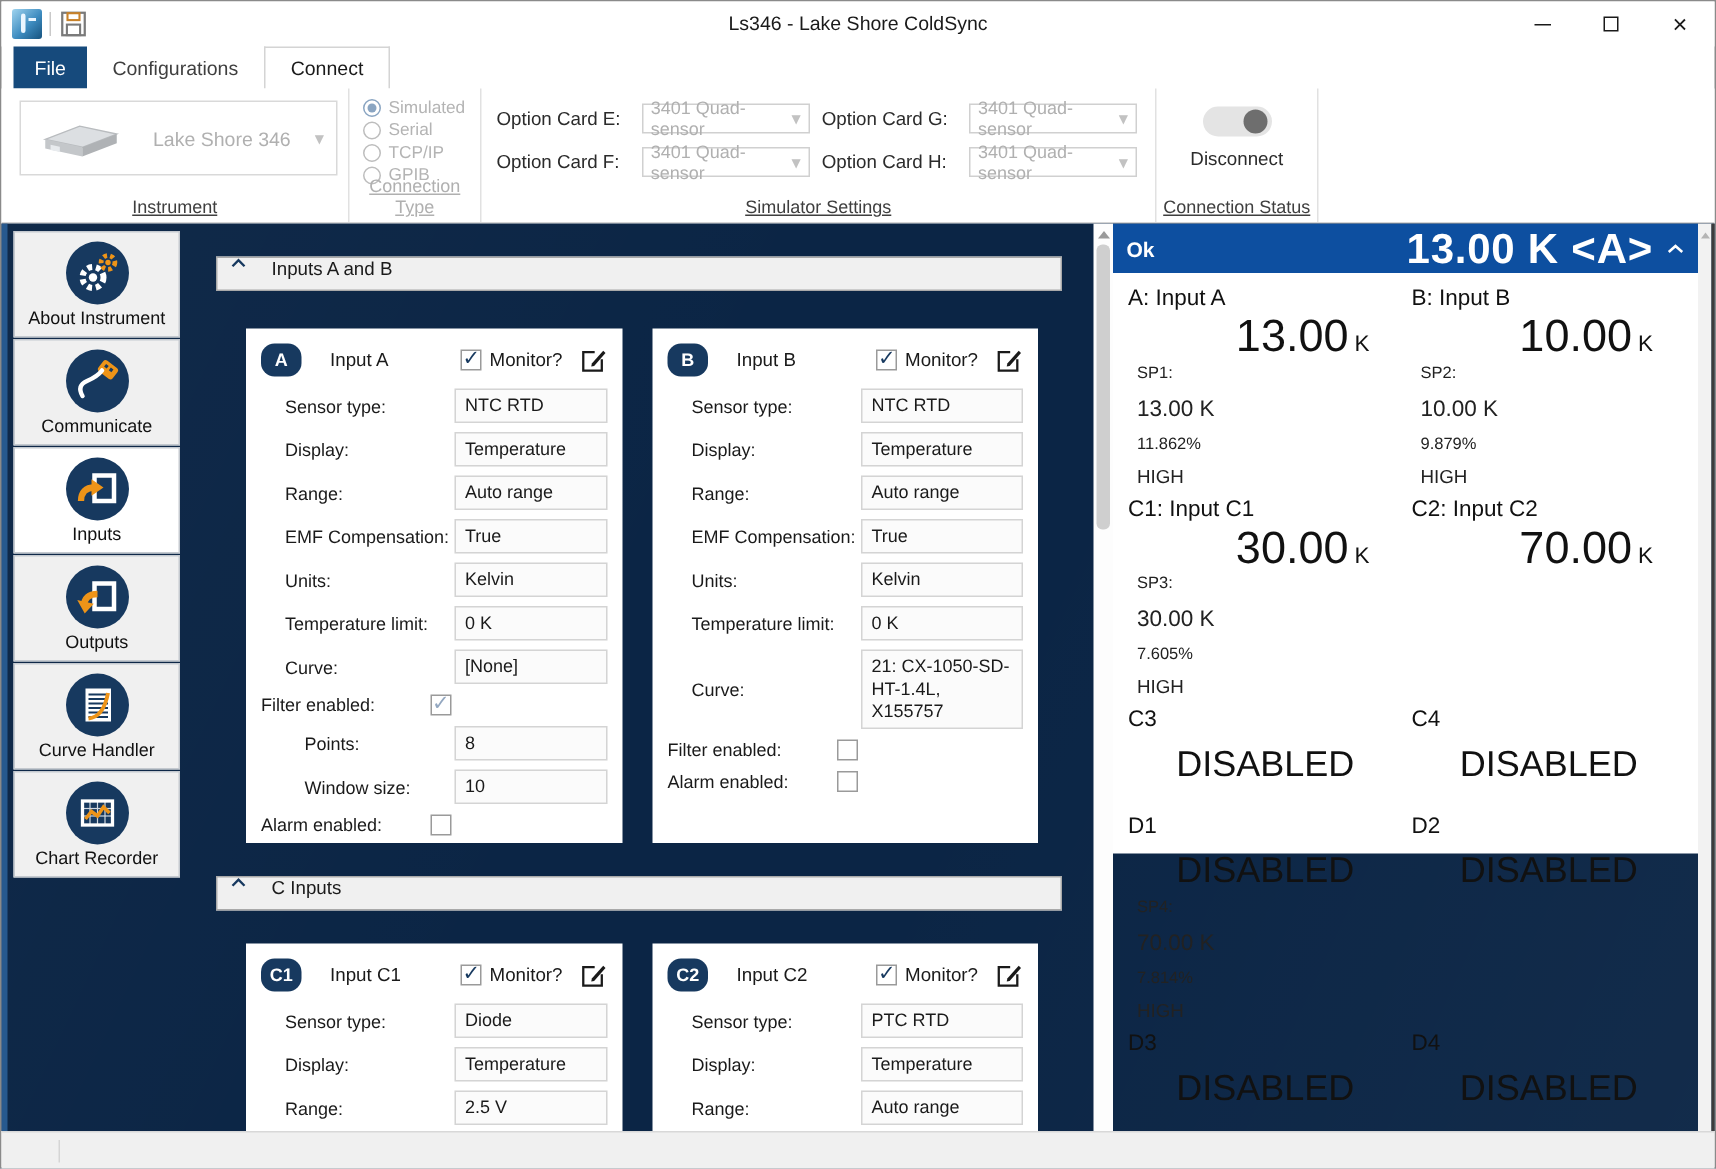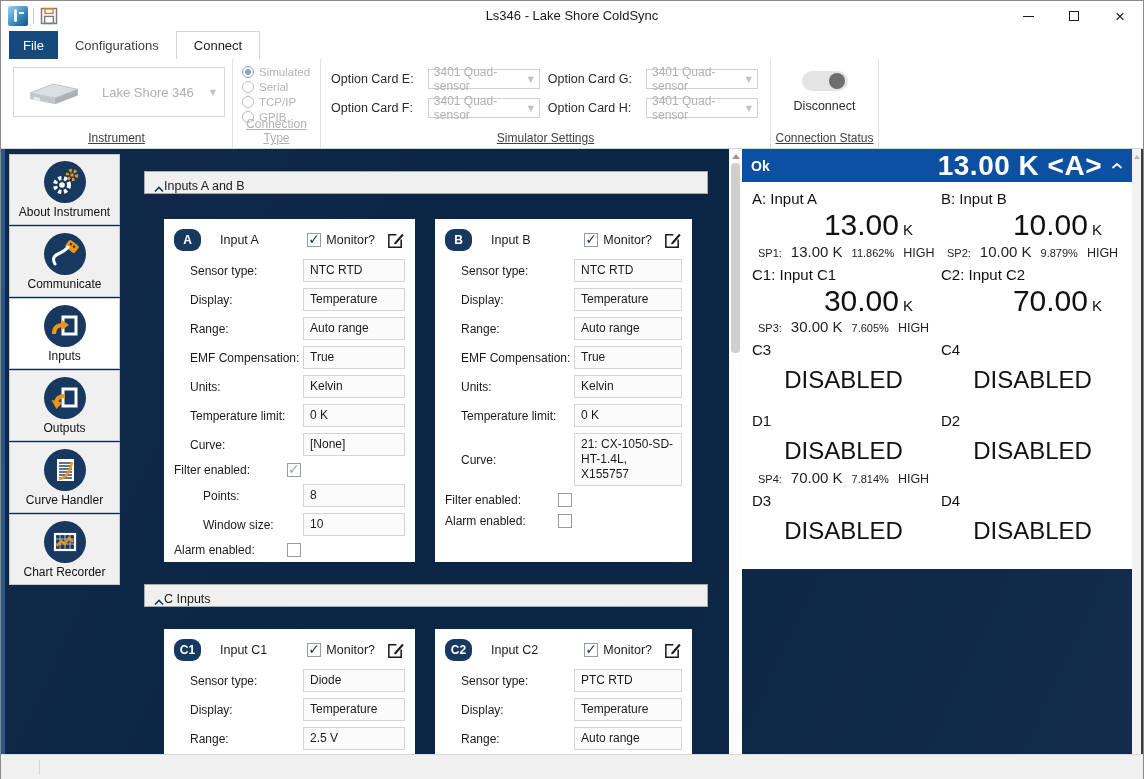--- a/index.html
+++ b/index.html
@@ -70,21 +70,21 @@
   
   .sidebar { position:absolute; left:8px; top:5px; width:111px; }
   .side-btn { height:71px; margin-bottom:1px; background:#f0f0f0; border:1px solid #c4c9cf;
               display:flex; flex-direction:column; align-items:center; justify-content:center; gap:2px; }
   .side-btn.active { background:#ffffff; }
   .icircle { width:42px; height:42px; border-radius:50%; background:#17395f; display:flex; align-items:center; justify-content:center; }
   .side-label { font-size:12px; color:#111; }
 
   
   .expander { position:absolute; height:23px; width:564px; left:143px; background:#f0f0f0; border:1px solid #a9a9a9;
-              display:flex; align-items:flex-end; padding:0 9px; font-size:12.5px; color:#1a1a1a; }
+              display:flex; align-items:flex-start; padding:0 9px; gap:17px; font-size:12.5px; color:#1a1a1a; }
   .exp-ab { top:22px; } .exp-c { top:435px; }
 
   
   .card { position:absolute; background:#fff; padding:8px 10px; }
   .card-a  { left:163px; top:70px;  width:251px; height:343px; }
   .card-b  { left:434px; top:70px;  width:257px; height:343px; }
   .card-c1 { left:163px; top:480px; width:251px; height:343px; }
   .card-c2 { left:434px; top:480px; width:257px; height:343px; }
   .card-head { display:flex; align-items:center; margin:2px 0 8px; }
   .badge { min-width:27px; height:22px; padding:0 4px; border-radius:9px; background:#17395f; color:#fff;
@@ -116,21 +116,21 @@
   .rp-status { font-size:14px; font-weight:bold; }
   .rp-headline { flex:1; text-align:right; font-size:28px; font-weight:bold; letter-spacing:0.5px; line-height:1; }
   .rp-chevron { margin-left:9px; display:flex; }
   .rp-body { background:#fff; height:387px; padding:6px 4px 0 8px; display:grid; grid-template-columns:1fr 1fr; align-content:start; }
   .rcell { padding:2px 4px 0 2px; }
   .rlabel { font-size:15px; color:#111; }
   .rvalue { text-align:right; padding-right:22px; line-height:1.05; margin-top:2px; }
   .rvalue .num { font-size:30px; color:#111; }
   .rvalue .unit { font-size:15px; color:#111; margin-left:4px; }
   .rdisabled { font-size:24px; color:#111; text-align:center; padding:8px 0 16px; }
-  .spline { display:flex; align-items:baseline; gap:9px; padding:2px 0 4px 6px; }
+  .spline { display:flex; align-items:baseline; gap:9px; padding:2px 0 4px 6px;flex-direction:column; }
   .spname { font-size:11px; color:#222; }
   .spval { font-size:15px; color:#222; }
   .sppct { font-size:11px; color:#222; }
   .spstate { font-size:12.5px; color:#222; }
 
   
   .vscroll2 { position:absolute; left:1131px; top:0; width:9px; height:100%; background:#f2f2f2; }
   .vscroll2 .tri-up { border-left-width:3.5px; border-right-width:3.5px; border-bottom-width:4.5px; border-bottom-color:#b5b5b5; }
   .dark-edge { position:absolute; left:1140px; top:0; width:4px; height:100%; background:#3c3c3c; }
 

